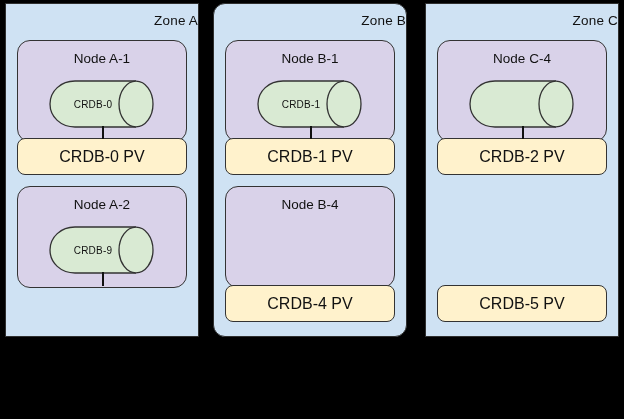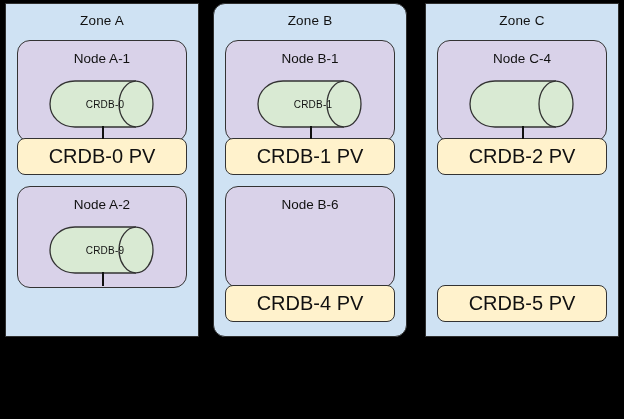--- a/index.html
+++ b/index.html
@@ -31,21 +31,21 @@
   }
   .zone-a { left: 5px; }
   .zone-b { left: 213px; border-radius: 12px; }
   .zone-c { left: 425px; padding-left: 21px; }
 
   .zone-title {
     position: absolute;
     top: 9px;
     left: 0;
     width: 100%;
-    text-align: center;
+    text-align: right;
     font-size: 13.5px;
     letter-spacing: 0.2px;
   }
 
   .node {
     position: absolute;
     left: 11px;
     width: 170px;
     height: 102px;
     background: #d9d2e9;
@@ -73,21 +73,21 @@
     width: 106px;
     height: 48px;
   }
   .cylinder svg { display: block; }
   .cyl-fill { fill: #d9ead3; stroke: none; }
   .cyl-outline { fill: none; stroke: #333333; stroke-width: 1.3; }
   .cyl-cap { fill: #d9ead3; stroke: #333333; stroke-width: 1.3; }
   .cyl-label {
     position: absolute;
     top: 0;
-    left: 12px;
+    left: 0;
     width: 88px;
     height: 100%;
     display: flex;
     align-items: center;
     justify-content: center;
     font-size: 10px;
     letter-spacing: 0.2px;
   }
 
   .connector {
@@ -105,21 +105,21 @@
     left: 11px;
     width: 170px;
     height: 37px;
     background: #fff2cc;
     border: 1.2px solid #333333;
     border-radius: 8px;
     box-sizing: border-box;
     display: flex;
     align-items: center;
     justify-content: center;
-    font-size: 20px;
+    font-size: 16px;
     z-index: 1;
   }
   .pv-1 { top: 134px; }
   .pv-2 { top: 281px; }
 </style>
 </head>
 <body>
 
 <div class="canvas">
 
@@ -165,21 +165,21 @@
           <path class="cyl-outline" d="M87 1 H26 C12 1 1 11 1 24 C1 37 12 47 26 47 H87"></path>
           <ellipse class="cyl-cap" cx="87" cy="24" rx="17" ry="22.8"></ellipse>
         </svg>
         <span class="cyl-label">CRDB-1</span>
       </div>
     </div>
     <div class="connector connector-1"></div>
     <div class="pv pv-1">CRDB-1 PV</div>
 
     <div class="node node-2">
-      <div class="node-title">Node B-6</div>
+      <div class="node-title">Node B-4</div>
     </div>
     <div class="pv pv-2">CRDB-4 PV</div>
   </div>
 
   <div class="zone zone-c">
     <div class="zone-title">Zone C</div>
 
     <div class="node node-1">
       <div class="node-title">Node C-4</div>
       <div class="cylinder">

